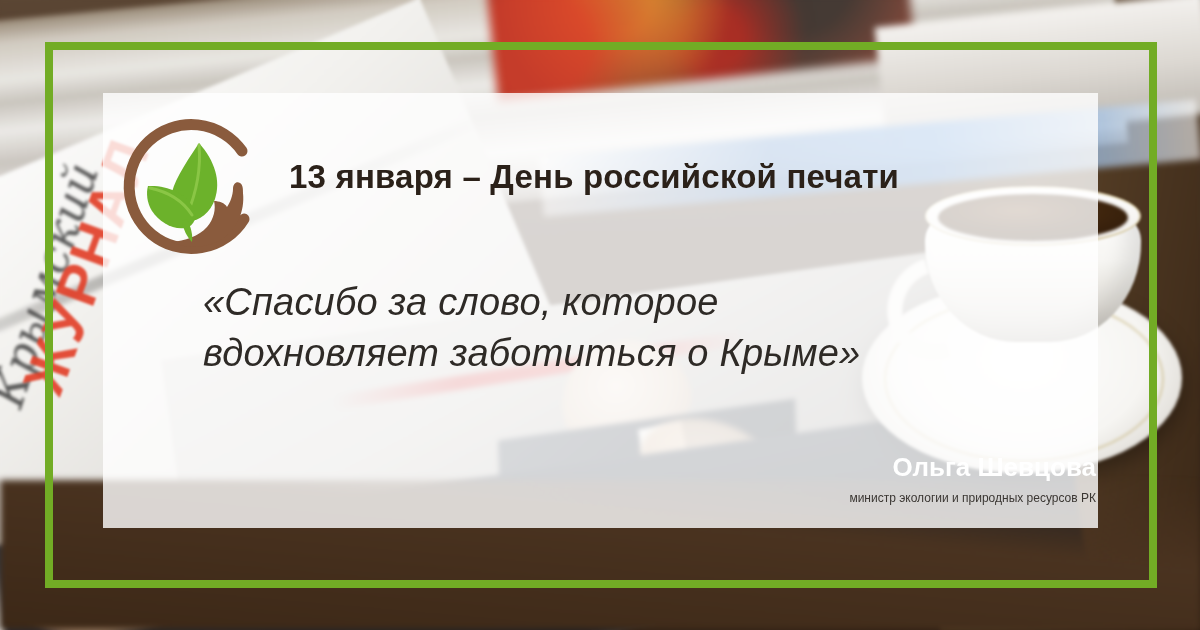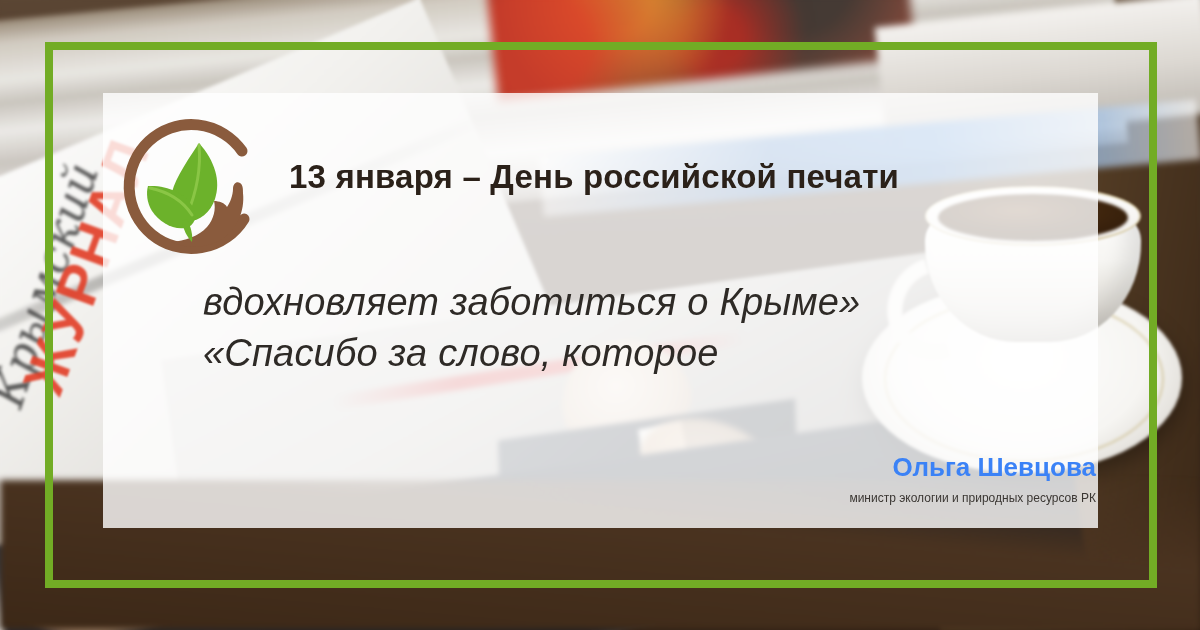--- a/index.html
+++ b/index.html
@@ -319,21 +319,21 @@
     letter-spacing: .2px;
   }
   .quote-line { display: block; white-space: nowrap; }
 
   
   .author {
     position: absolute;
     right: 104px; top: 452px;
     font-size: 26px;
     font-weight: 700;
-    color: #3b82f6;
+    color: #ffffff;
     white-space: nowrap;
   }
   .role {
     position: absolute;
     right: 104px; top: 491px;
     font-size: 12px;
     font-weight: 400;
     color: #3b3733;
     text-align: right;
     white-space: nowrap;
@@ -400,20 +400,20 @@
                C58 115 44 107 37 96 C32 88 31 78 33 71 Z" fill="#6CB22B"></path>
       <path d="M35 73 C54 77 68 86 77 100" fill="none" stroke="#8FC94A" stroke-width="3" stroke-linecap="round" opacity=".85"></path>
 
       <path d="M72 104 C76 112 78 120 77 127 C72 122 68 114 67 106 Z" fill="#6CB22B"></path>
     </svg>
   </div>
 
   <div class="title">13 января – День российской печати</div>
 
   <div class="quote">
+    <span class="quote-line">«Спасибо за слово, которое</span>
     <span class="quote-line">вдохновляет заботиться о Крыме»</span>
-    <span class="quote-line">«Спасибо за слово, которое</span>
   </div>
 
   <div class="author">Ольга Шевцова</div>
   <div class="role">министр экологии и природных ресурсов РК</div>
 
 </div>
 
 </body></html>

